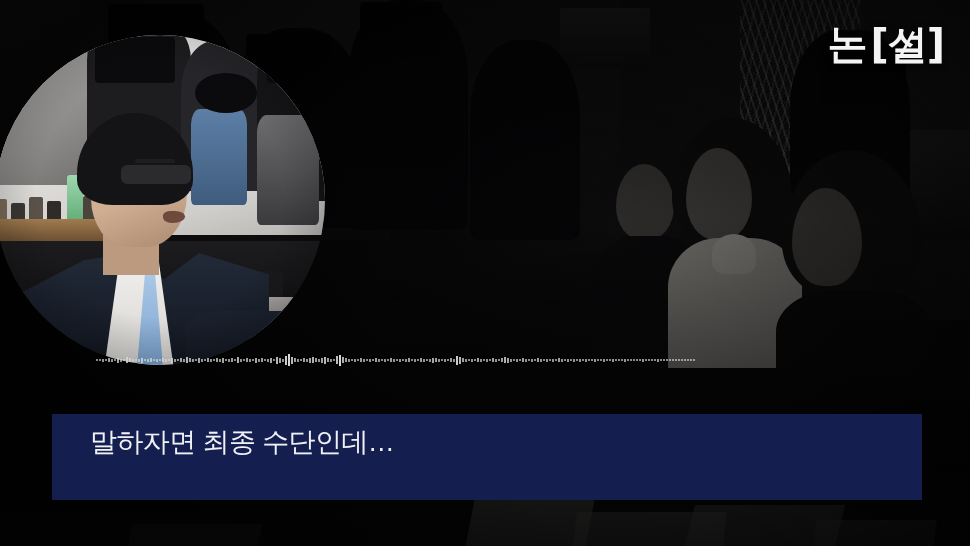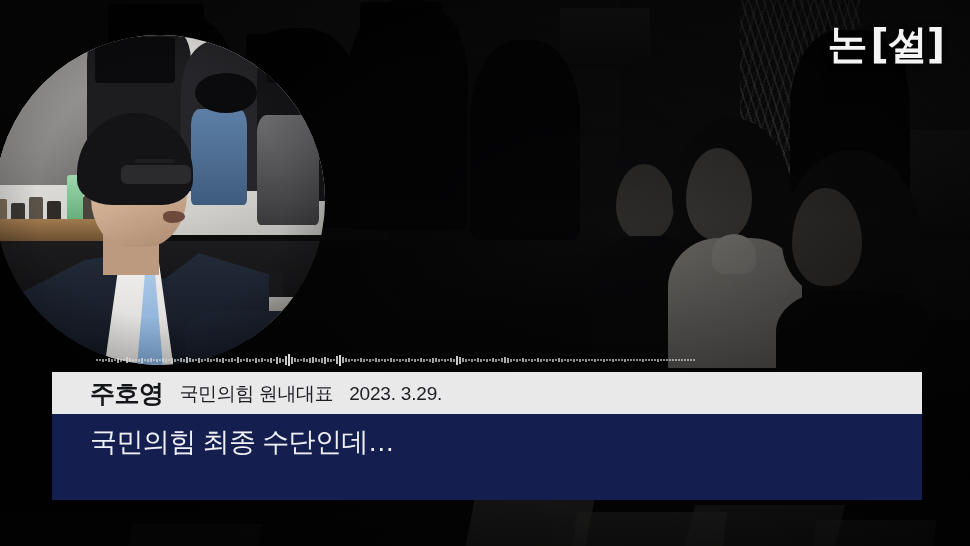--- a/index.html
+++ b/index.html
@@ -587,28 +587,23 @@
       <div class="wv" style="height: 2px; opacity: 0.63;"></div>
       <div class="wv" style="height: 2px; opacity: 0.63;"></div>
       <div class="wv" style="height: 2px; opacity: 0.63;"></div>
       <div class="wv" style="height: 2px; opacity: 0.63;"></div>
       <div class="wv" style="height: 2px; opacity: 0.63;"></div>
       <div class="wv" style="height: 2px; opacity: 0.63;"></div>
       <div class="wv" style="height: 2px; opacity: 0.63;"></div>
       <div class="wv" style="height: 2px; opacity: 0.63;"></div>
     </div>
 
-  <div id="caption-head">
-    <span class="cap-name">주호영</span>
-    <span class="cap-role">국민의힘 원내대표</span>
-    <span class="cap-date">2023. 3.29.</span>
-  </div>
 
   <div id="caption-body">
-    <div class="cap-quote">국민의힘 최종 수단인데…</div>
+    <div class="cap-quote">말하자면 최종 수단인데…</div>
   </div>
 
   <div id="logo">
     <span class="glyph">논</span>
     <span class="glyph bracketed">
       <span>[</span><span>설</span><span>]</span>
       <span class="slash"></span>
     </span>
   </div>
 

